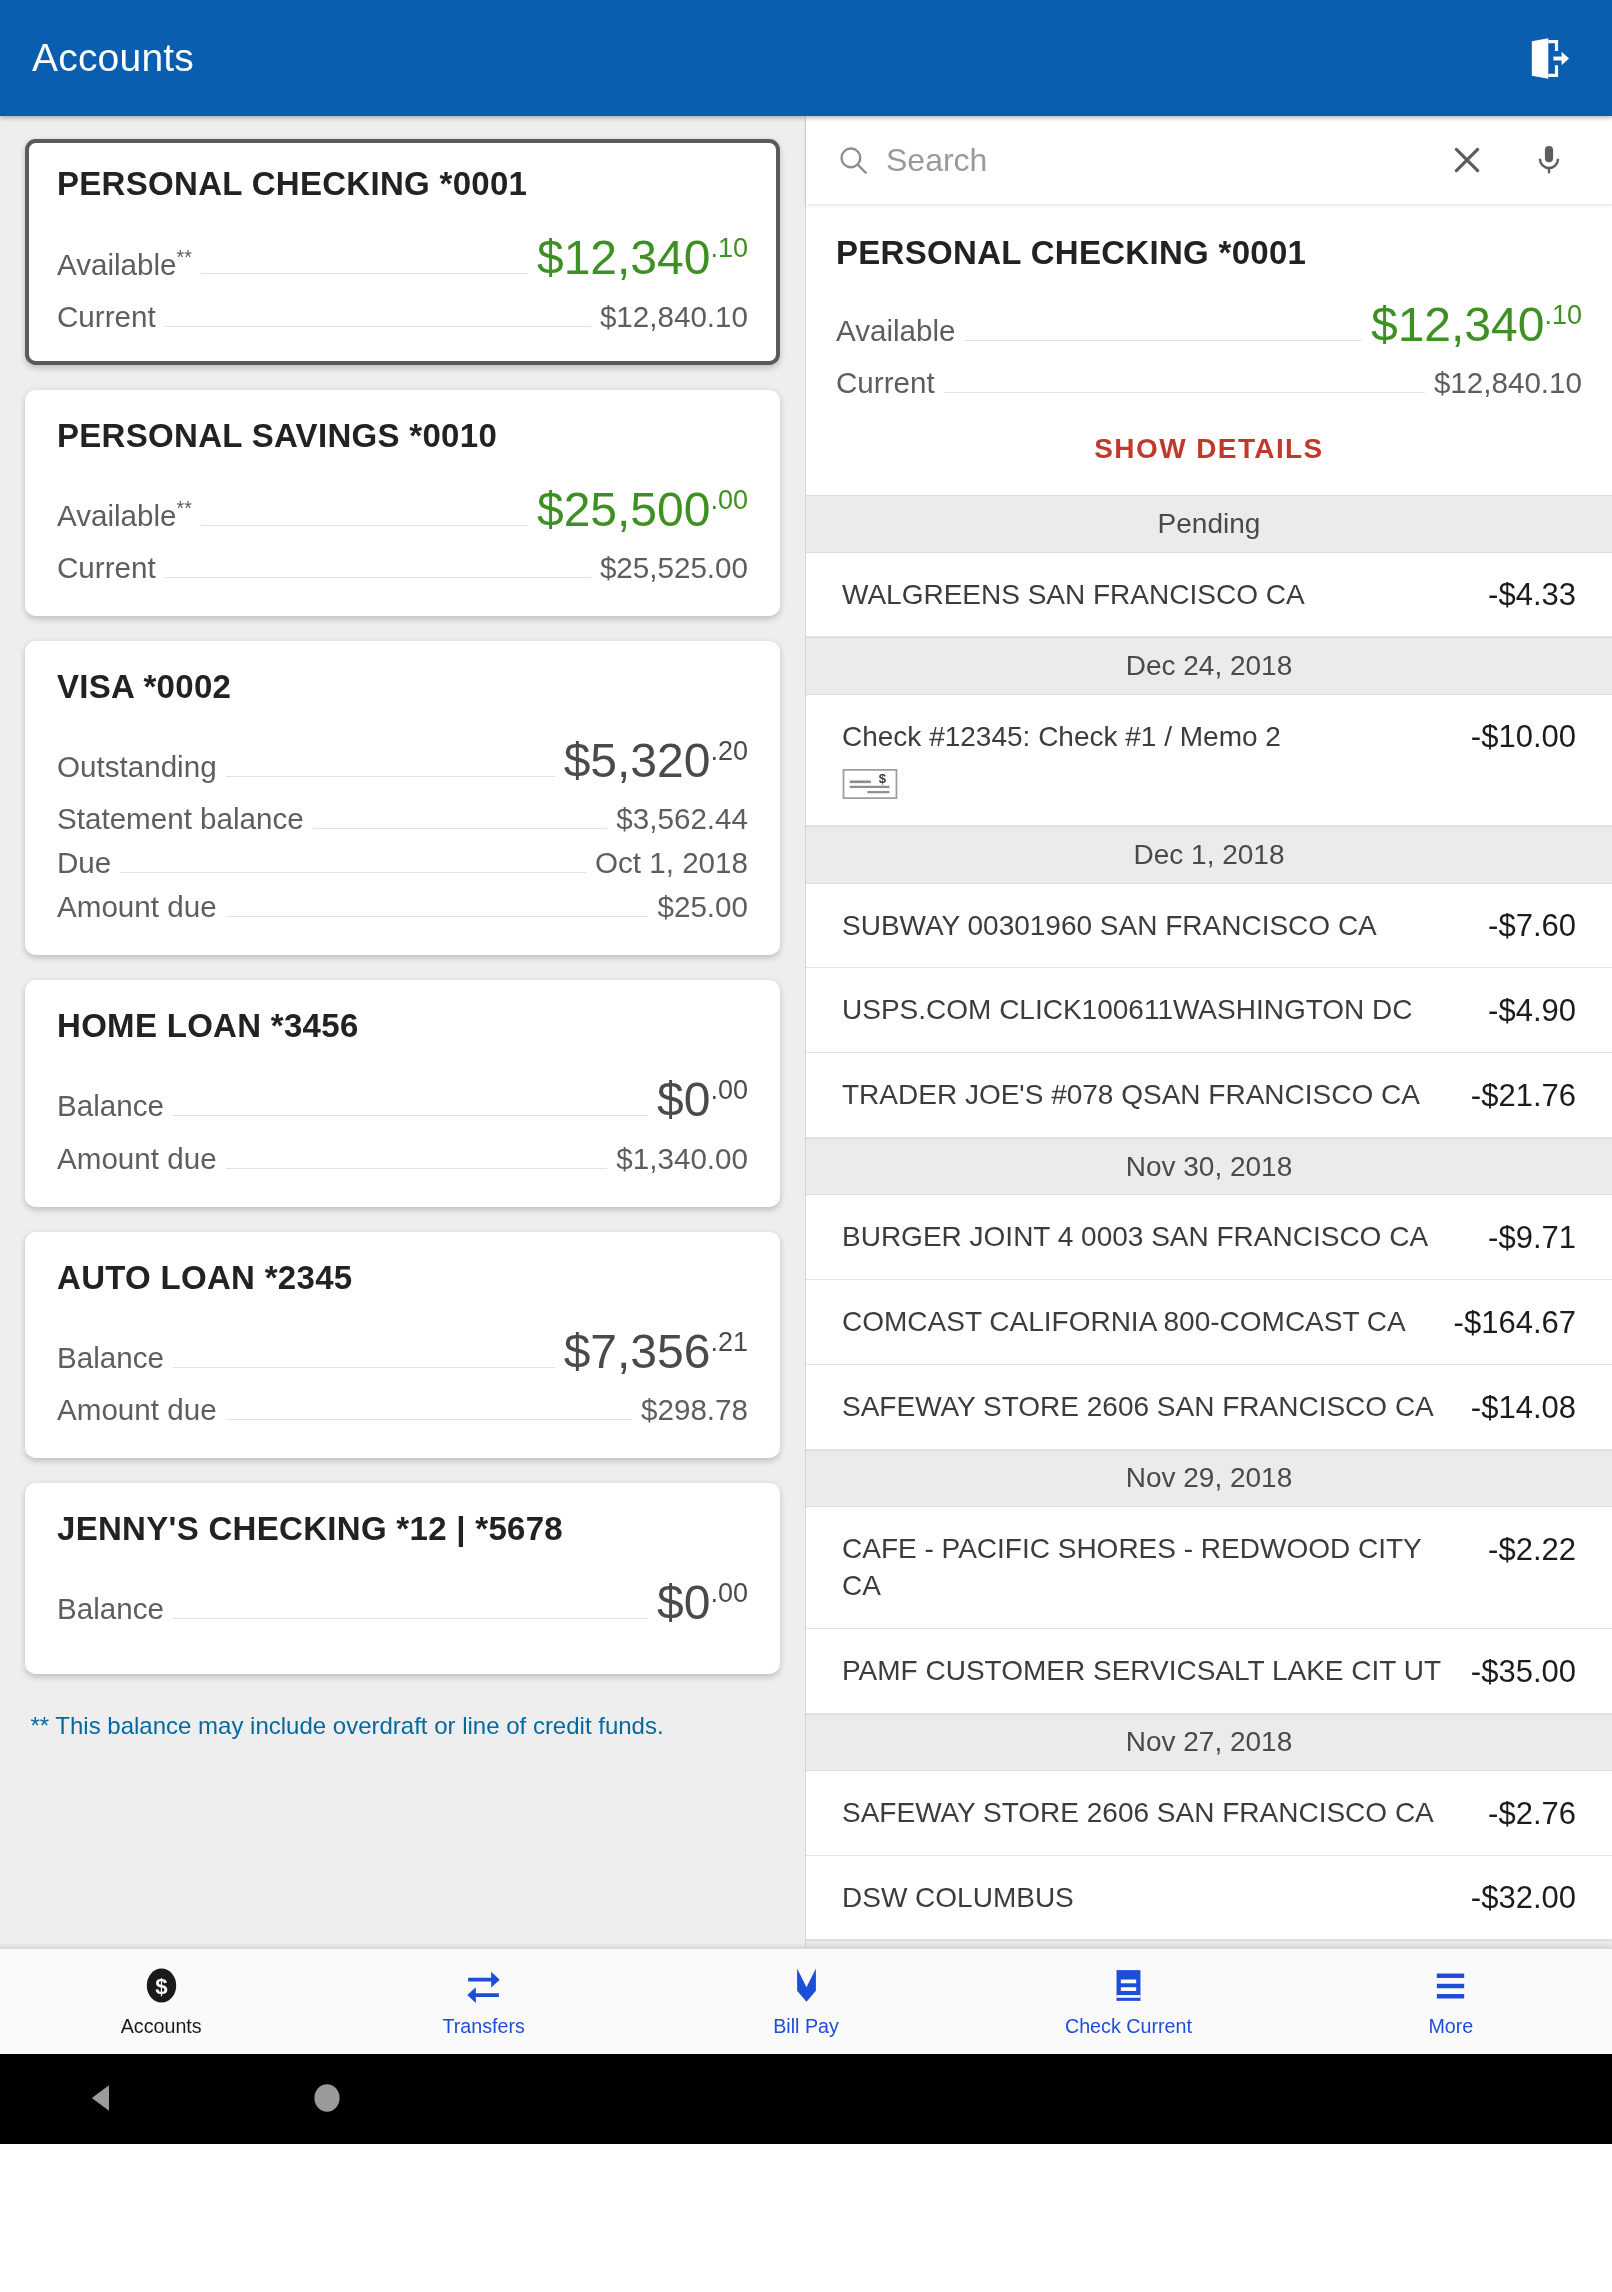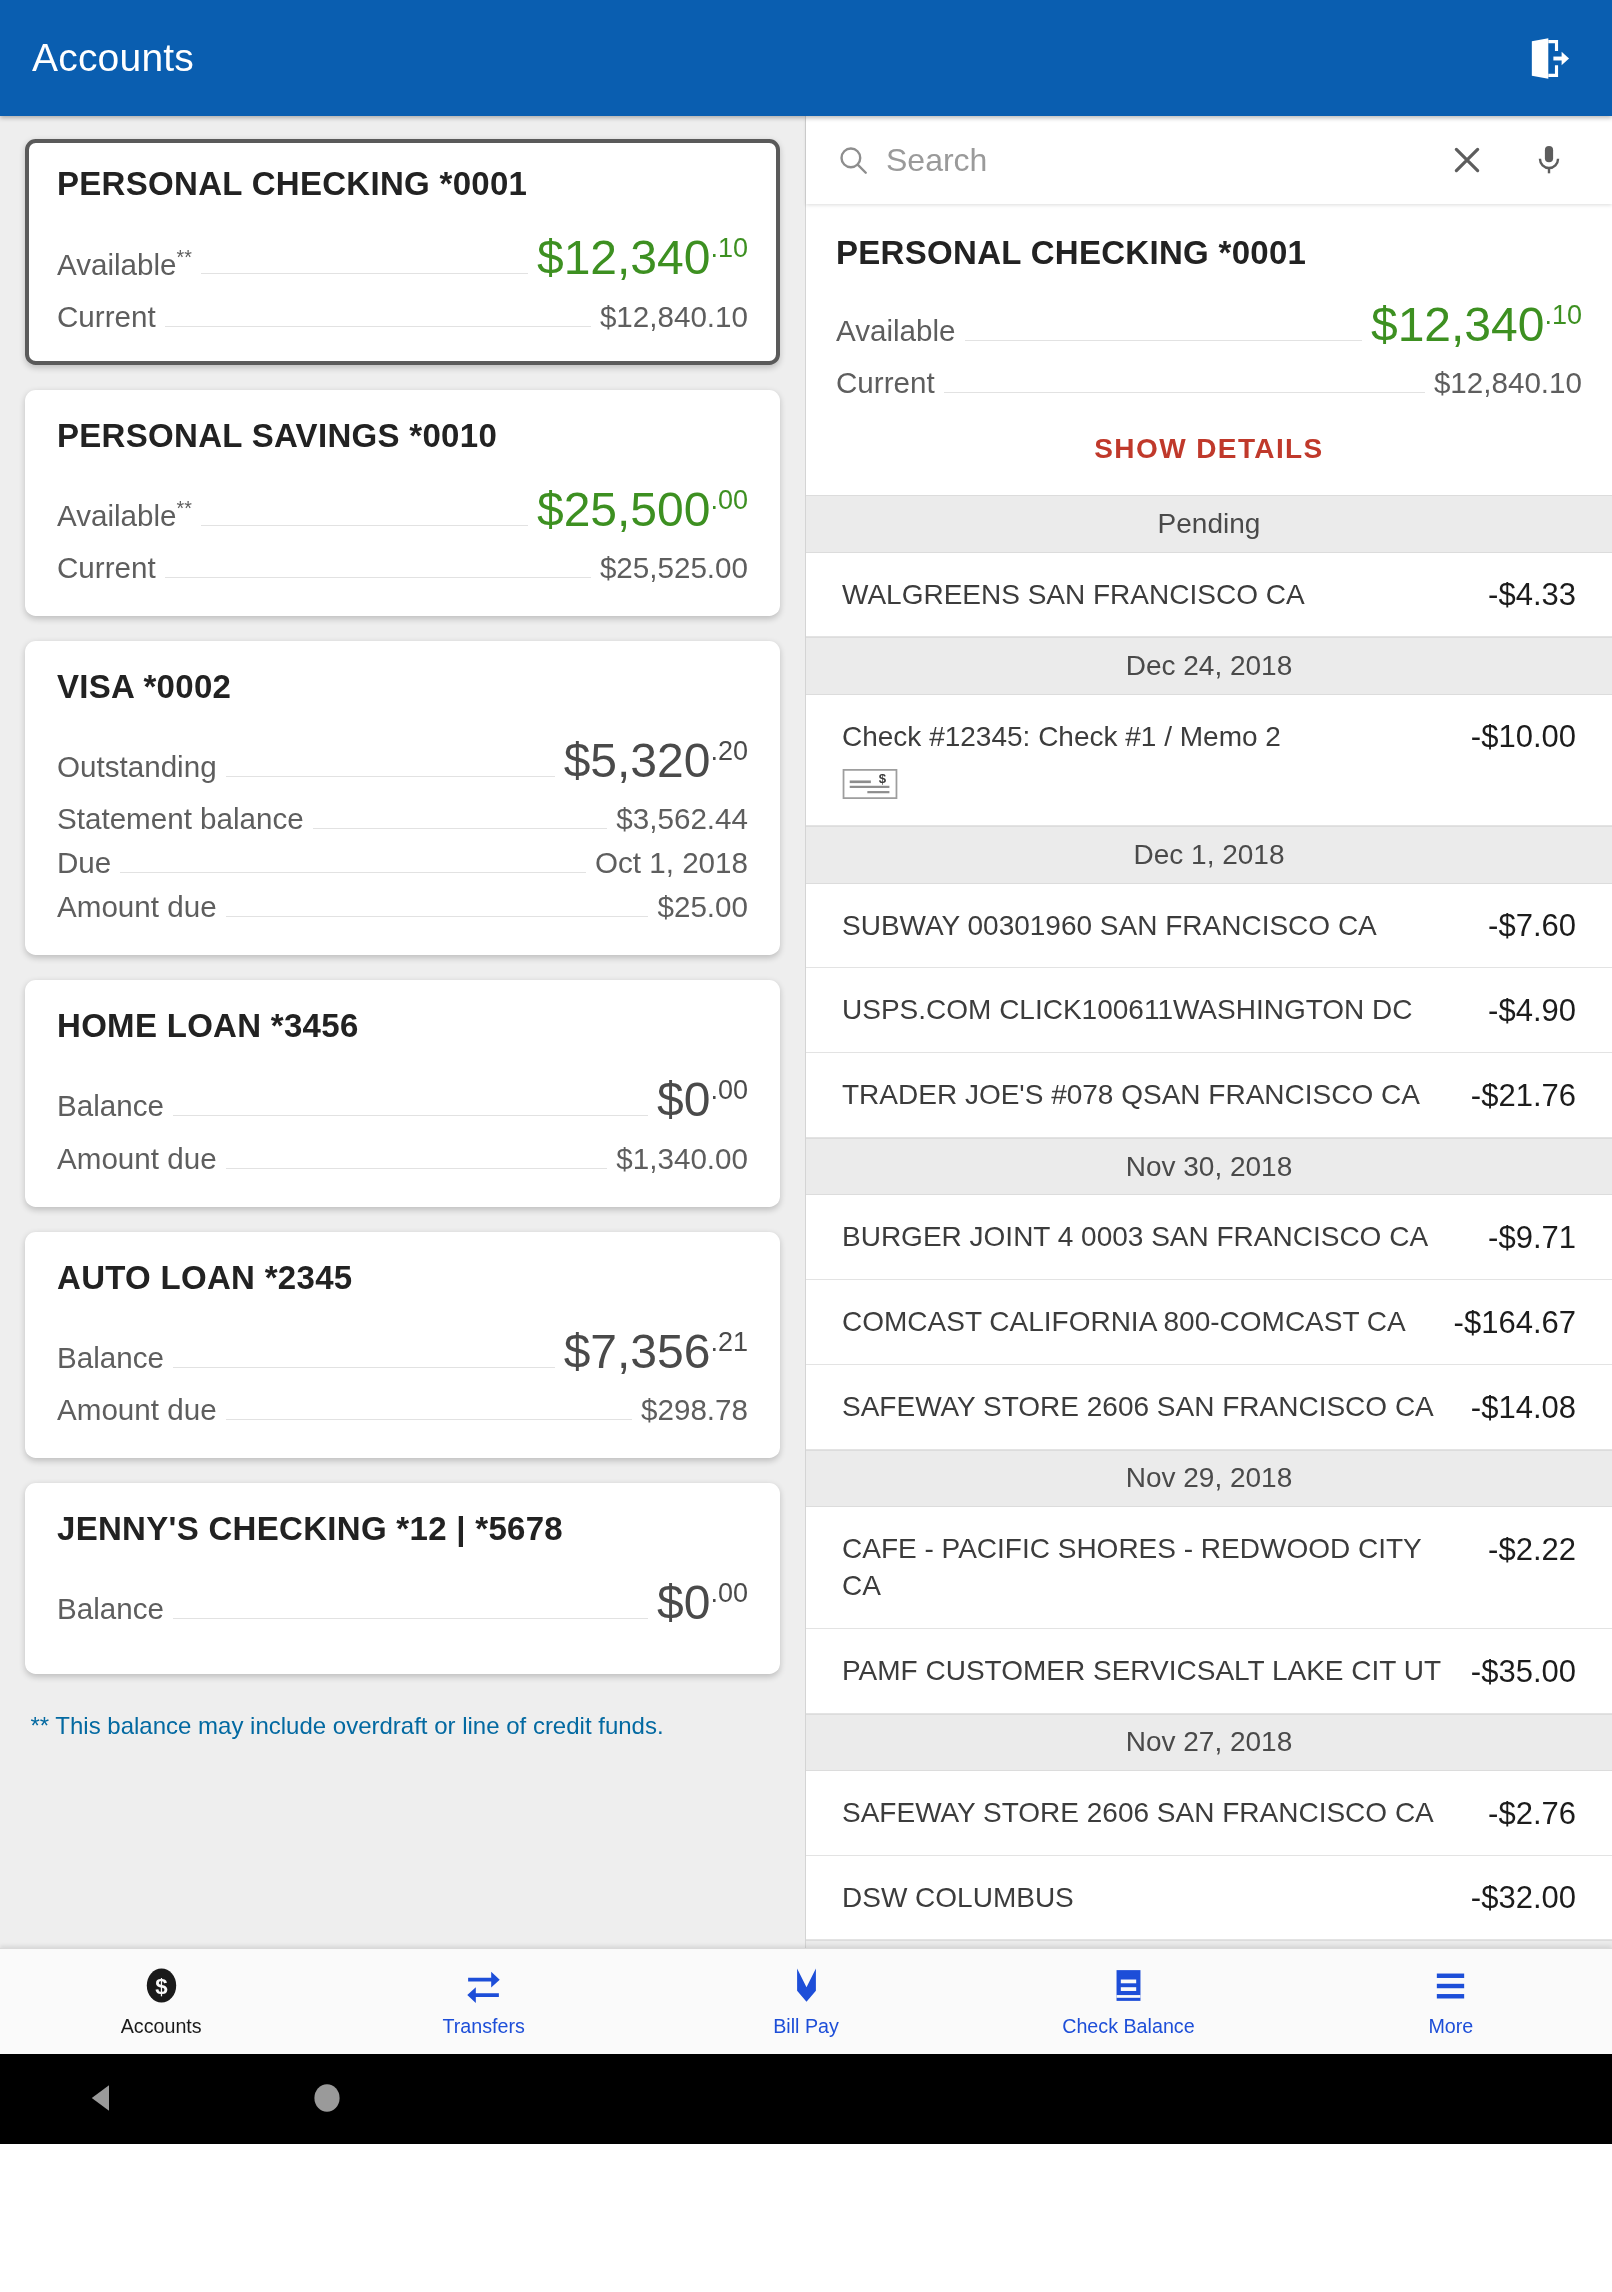--- a/index.html
+++ b/index.html
@@ -374,21 +374,21 @@
           </svg></span>
         <span class="navlabel">Bill Pay</span>
       </div>
       <div class="navitem">
         <span><svg width="41" height="41" viewBox="0 0 24 24">
             <rect x="5" y="3" width="14" height="18" fill="currentColor"></rect>
             <rect x="7.5" y="8.5" width="9" height="2.2" fill="#fafafa"></rect>
             <rect x="7.5" y="13" width="9" height="2.2" fill="#fafafa"></rect>
             <rect x="5" y="17.6" width="14" height="1.6" fill="#fafafa"></rect>
           </svg></span>
-        <span class="navlabel">Check Balance</span>
+        <span class="navlabel">Check Current</span>
       </div>
       <div class="navitem">
         <span><svg width="41" height="41" viewBox="0 0 24 24">
             <rect x="4" y="5" width="16" height="2.6" fill="currentColor"></rect>
             <rect x="4" y="11" width="16" height="2.6" fill="currentColor"></rect>
             <rect x="4" y="17" width="16" height="2.6" fill="currentColor"></rect>
           </svg></span>
         <span class="navlabel">More</span>
       </div>
     </div>

